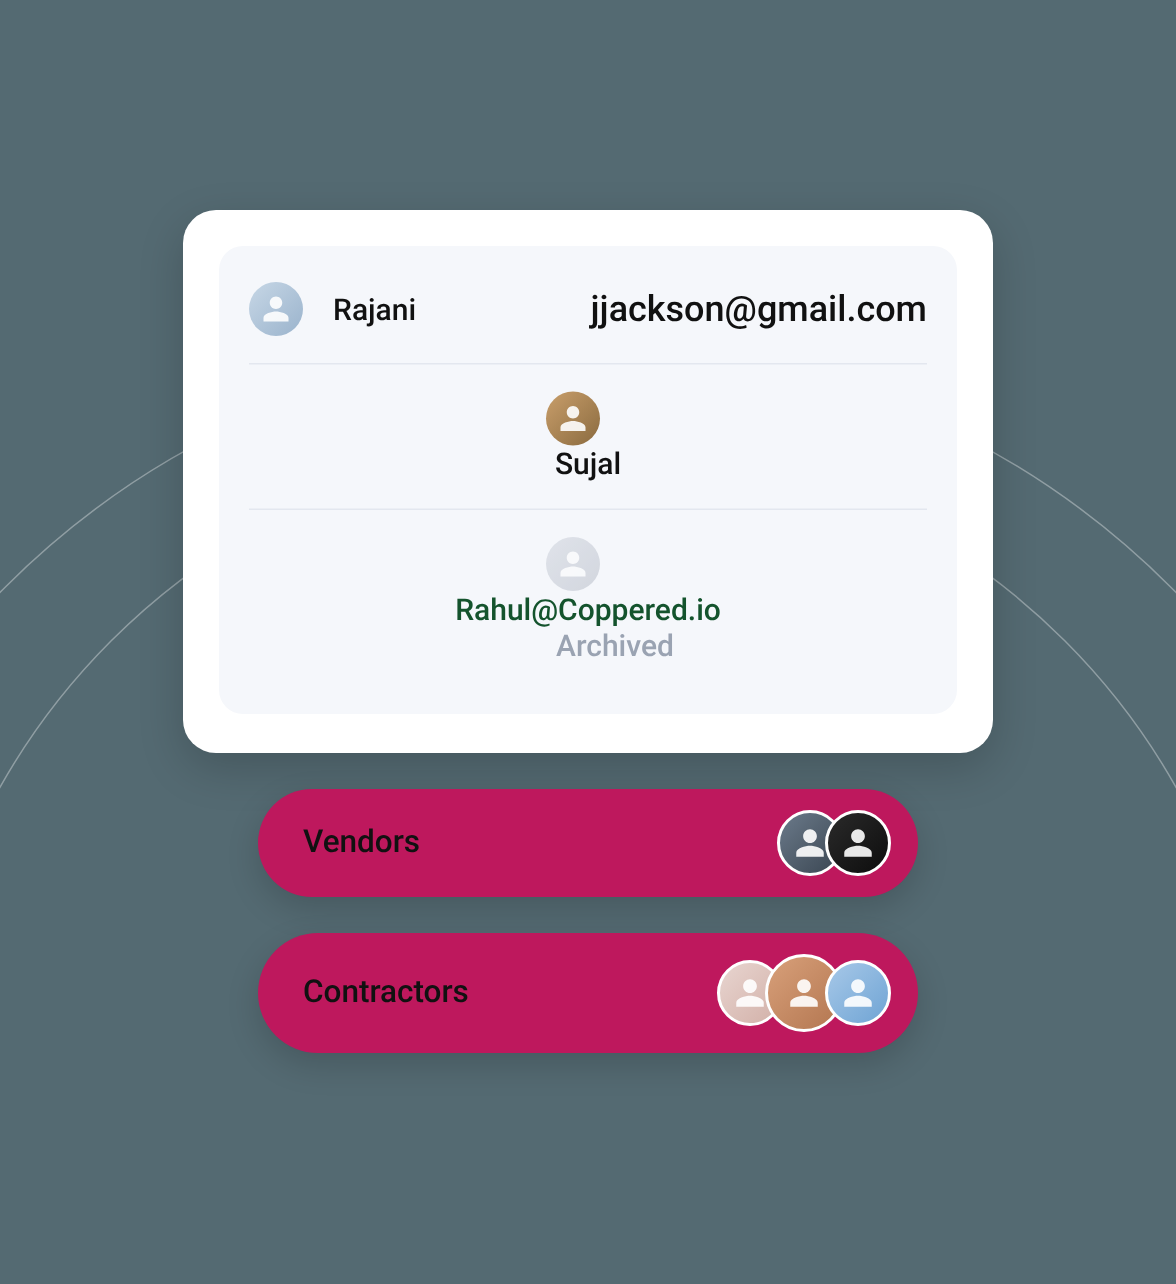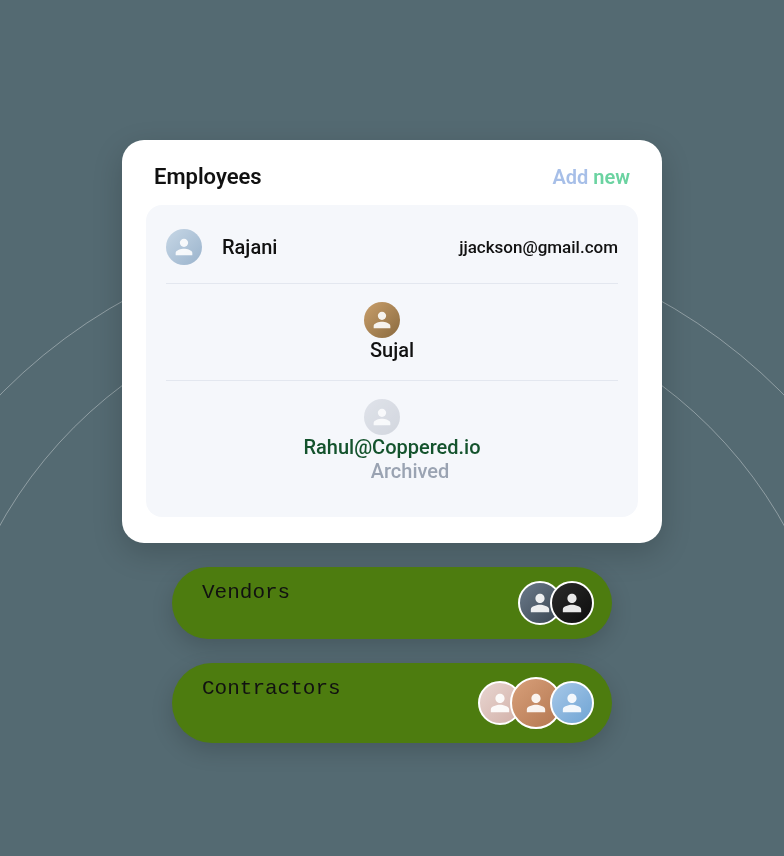--- a/index.html
+++ b/index.html
@@ -96,49 +96,49 @@
   }
   .avatar svg { width: 20px; height: 20px; fill: #fff; opacity: 0.9; }
   .row .name {
     font-size: 20px;
     color: #111;
     font-weight: 500;
     flex: 0 0 auto;
   }
   .row .spacer { flex: 1; }
   .row .email {
-    font-size: 17px;
+    font-size: 24px;
     color: #111;
     font-weight: 500;
   }
   .row.archived .avatar {
     background: linear-gradient(135deg, #d7dbe3, #c4c9d3);
     opacity: 0.7;
   }
   .row.archived .name,
   .row.archived .email {
     color: #14532d;
   }
   .archived-tag {
     color: #9aa3b2;
     font-size: 20px;
     font-weight: 500;
     margin-left: 36px;
   }
   .pill {
     width: 440px;
-    background: #4d7c0f;
+    background: #be185d;
     border-radius: 999px;
     box-shadow: 0 8px 22px rgba(0,0,0,0.16);
     padding: 14px 18px 14px 30px;
     display: flex;
+    align-items: center;
     margin-top: 24px;
     position: relative;
     z-index: 2;
-    font-family: Liberation Mono, monospace;
   }
   .pill-title {
     font-size: 21px;
     font-weight: 500;
     color: #111;
     flex: 1;
   }
   .avatar-stack {
     display: flex;
     align-items: center;
@@ -172,26 +172,20 @@
 <body>
 
 <div class="arc-container">
   <div class="arc arc1"></div>
   <div class="arc arc2"></div>
 </div>
 
 <div class="stage">
 
   <div class="card">
-    <div class="card-header">
-      <div class="card-title">Employees</div>
-      <div class="add-new">
-        <span class="a">Add</span><span class="b"> new</span>
-      </div>
-    </div>
 
     <div class="list-panel">
 
       <div class="row">
         <div class="avatar row-av1">
           <svg viewBox="0 0 24 24">
               <path d="M12 12c2.7 0 5-2.3 5-5s-2.3-5-5-5-5 2.3-5 5 2.3 5 5 5zm0 2c-3.3 0-10 1.7-10 5v3h20v-3c0-3.3-6.7-5-10-5z"></path>
             </svg>
         </div>
         <div class="name">Rajani</div>

